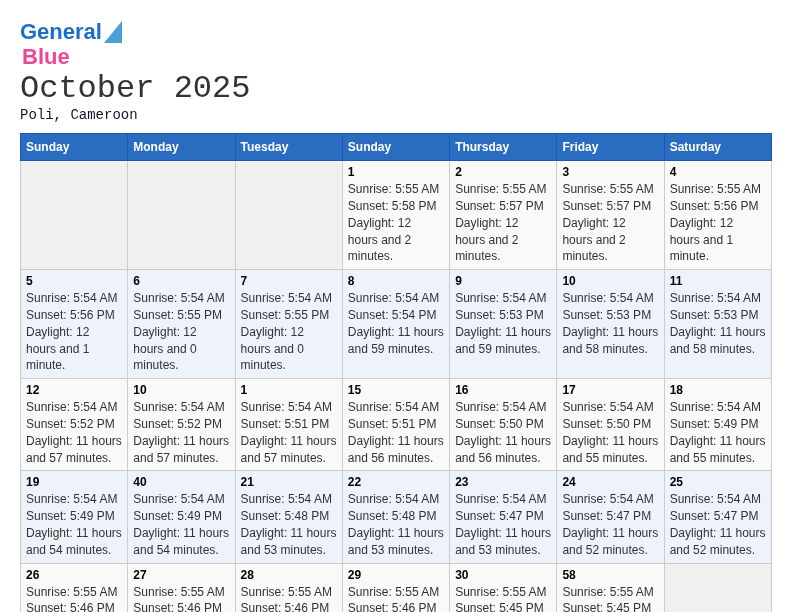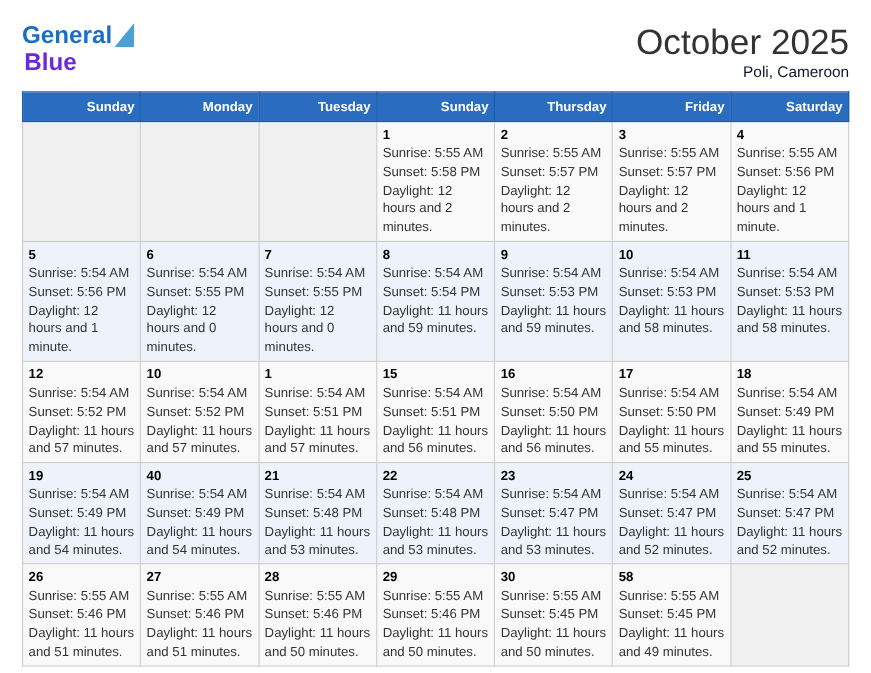--- a/index.html
+++ b/index.html
@@ -8,55 +8,56 @@
       background: #fff;
       width: 792px;
       min-height: 612px;
       padding: 20px;
     }
     .header {
       display: flex;
       justify-content: space-between;
       align-items: flex-start;
       margin-bottom: 10px;
+      flex-direction: column;
     }
     .logo {
       display: flex;
       align-items: center;
     }
     .logo-text {
       font-size: 22px;
       font-weight: bold;
       color: #333;
       line-height: 1.1;
     }
     .logo-text span {
       color: #1a6fc4;
     }
     .title-block {
-      text-align: right;
+      font-family: Liberation Mono, monospace;
     }
     .month-title {
       font-size: 32px;
       color: #333;
       font-weight: normal;
     }
     .subtitle {
       font-size: 14px;
       color: #0f172a;
     }
     table {
       width: 100%;
       border-collapse: collapse;
       font-size: 10.5px;
     }
     thead tr th {
       background-color: #2a6dc0;
       color: #fff;
-      text-align: right;
+      text-align: left;
       padding: 6px 5px;
       font-size: 12px;
       font-weight: bold;
       border: 1px solid #1a5aaa;
     }
     tbody tr td {
       border: 1px solid #ccc;
       vertical-align: top;
       padding: 4px 5px;
       height: 80px;
@@ -91,21 +92,21 @@
     <div>
       <div style="display:flex; align-items:center; gap:2px;">
         <span class="logo-text">
           <span>General</span>
         </span>
         <svg width="18" height="22" viewBox="0 0 18 22">
           <polygon points="0,22 18,22 18,0" fill="#4a9fd4"></polygon>
         </svg>
       </div>
       <div style="display:flex; align-items:center; padding-left:2px;">
-        <span style="font-size:22px; font-weight:bold; color:#6d28d9;">Blue</span>
+        <span style="font-size:22px; font-weight:bold; color:#ec4899;">Blue</span>
       </div>
     </div>
   </div>
   <div class="title-block">
     <div class="month-title">October 2025</div>
     <div class="subtitle">Poli, Cameroon</div>
   </div>
 </div>
 
 <table>

